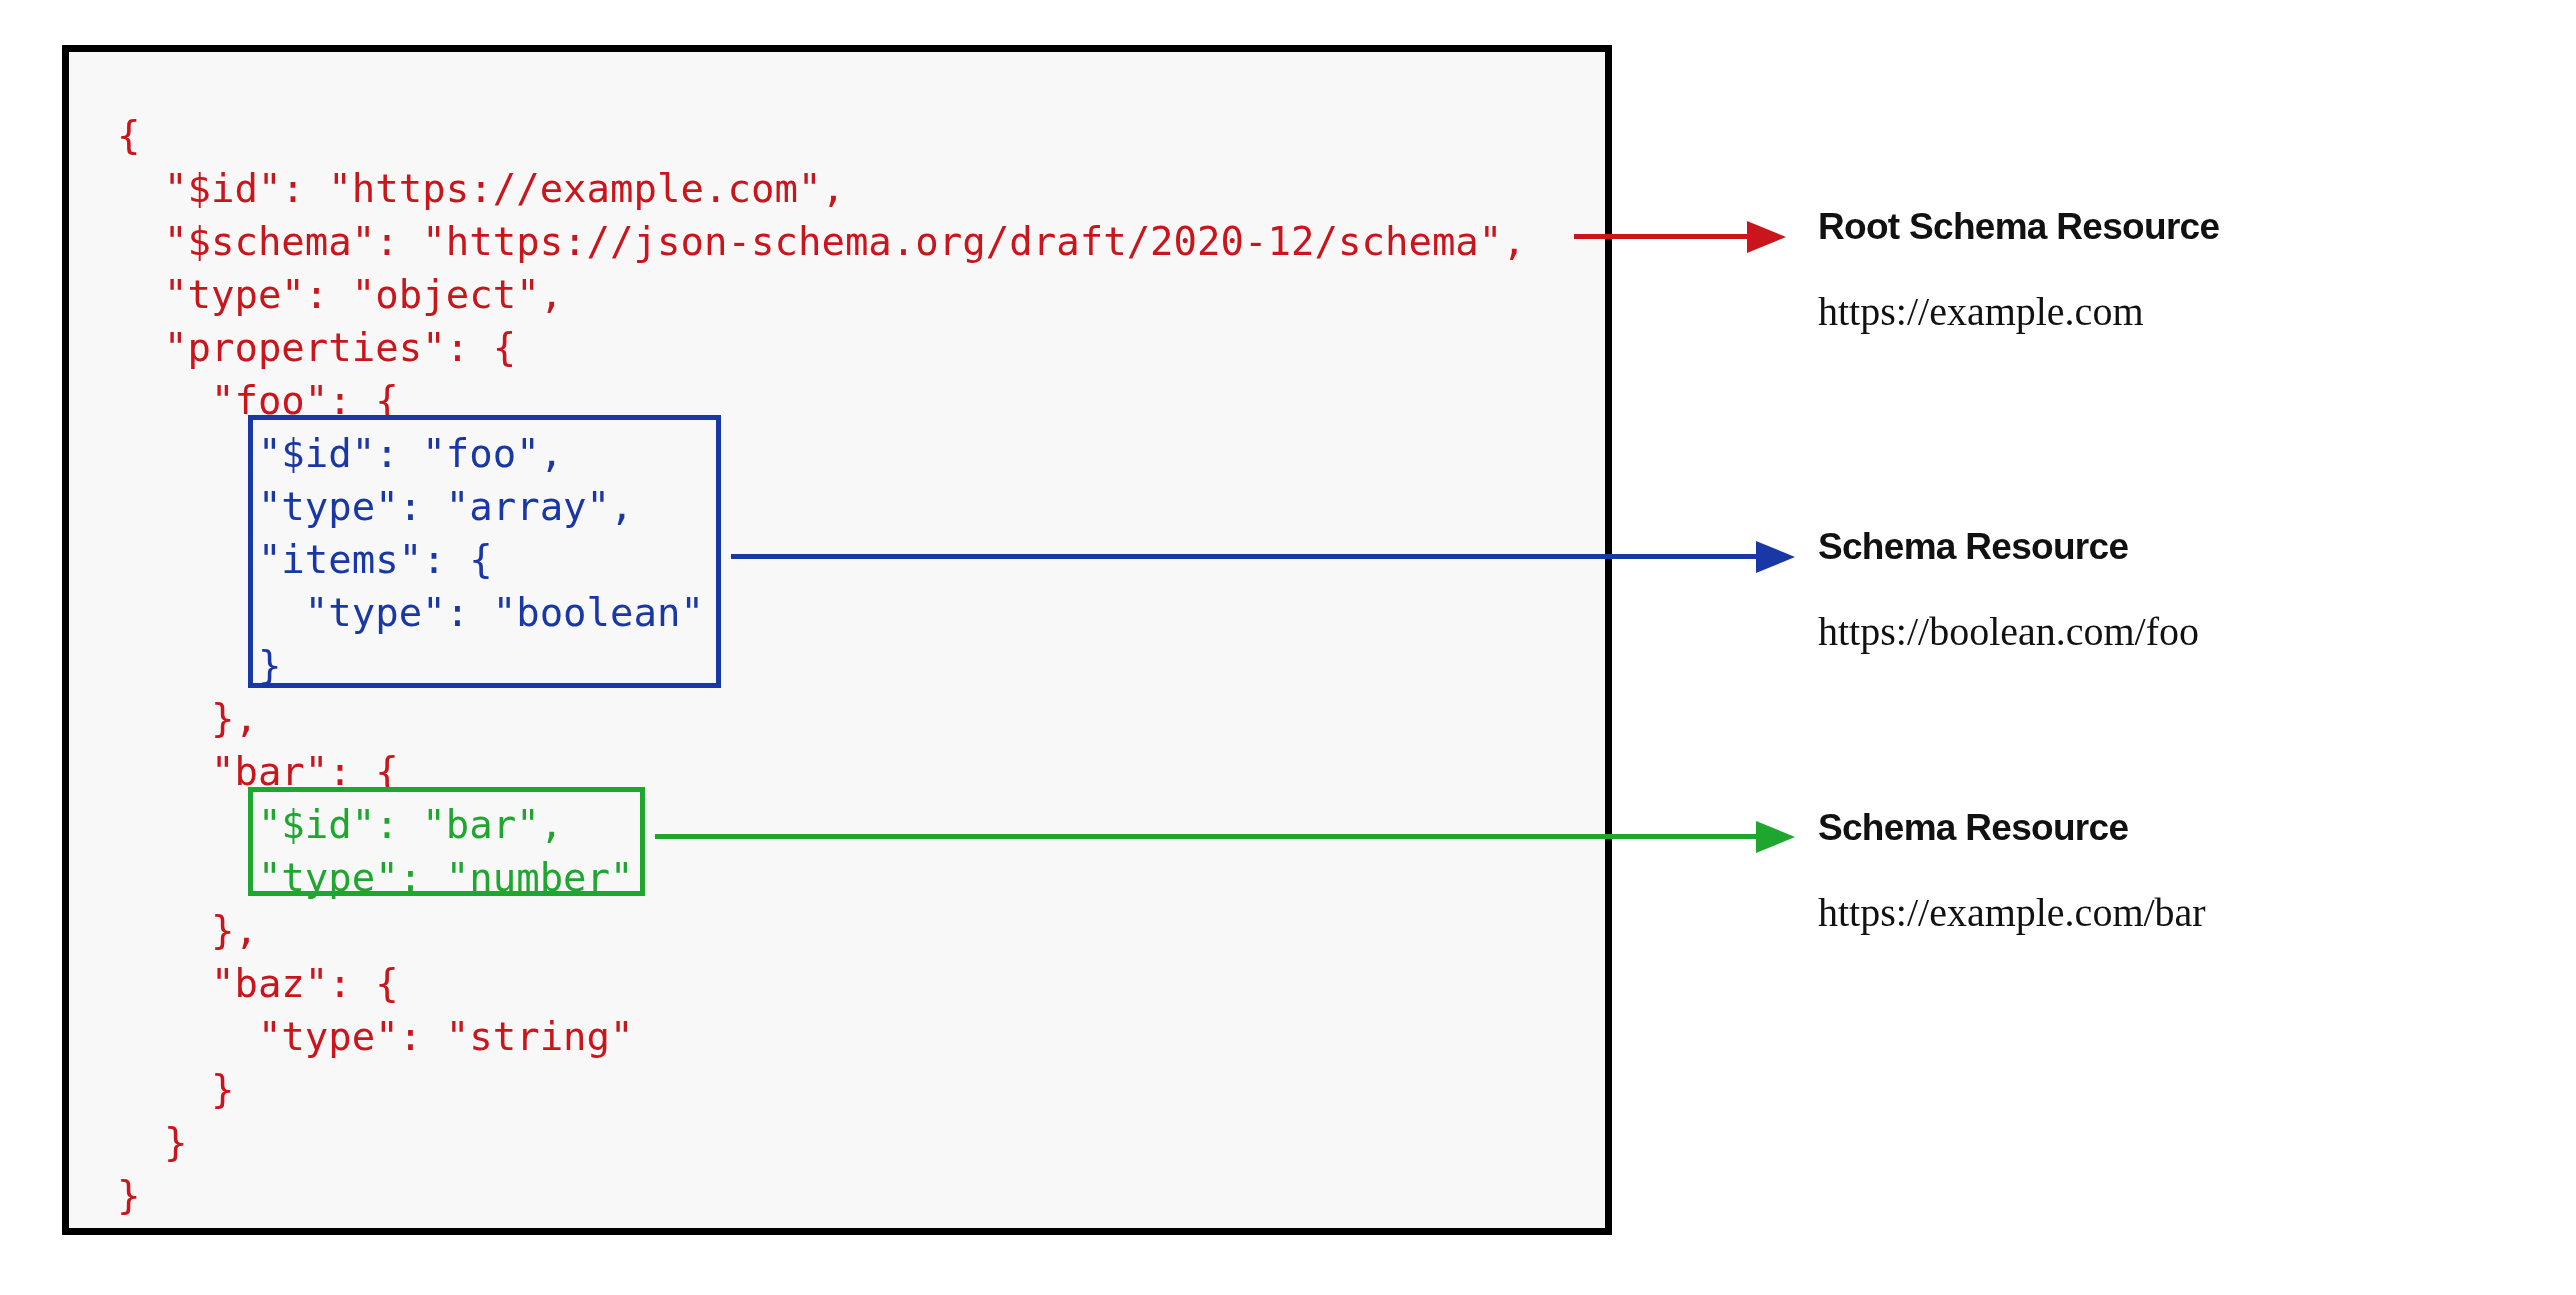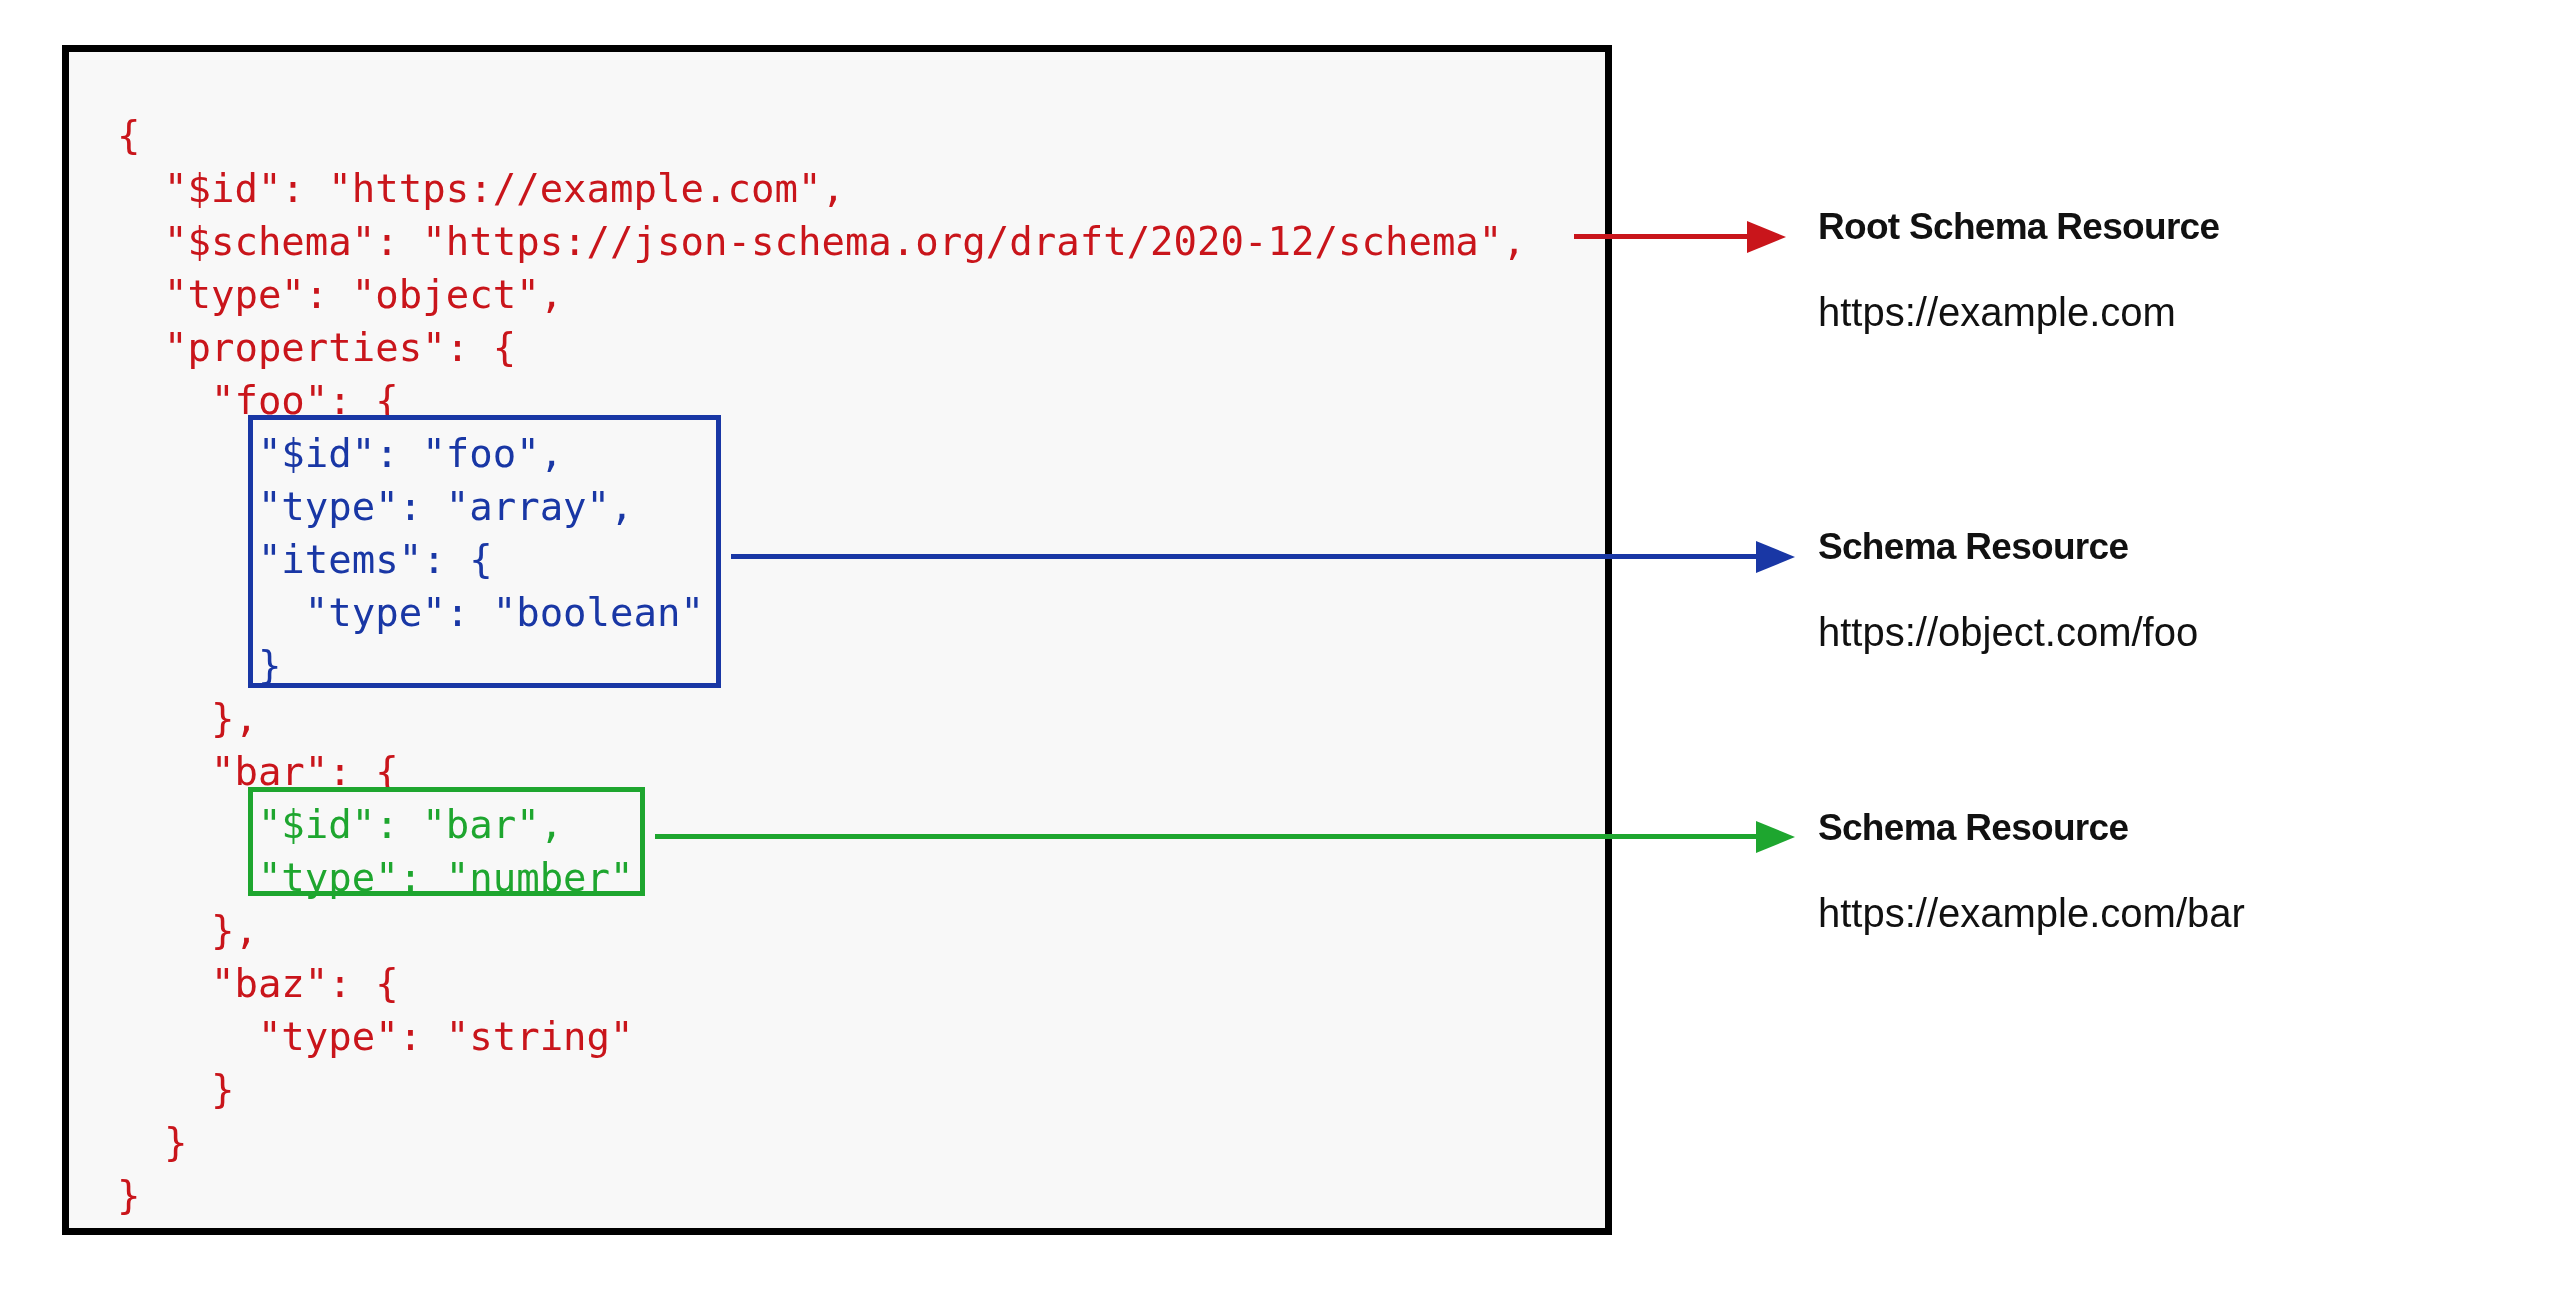--- a/index.html
+++ b/index.html
@@ -73,21 +73,21 @@
   .ann-title {
     font-weight: bold;
     font-size: 37px;
     line-height: 58px;
     letter-spacing: -0.7px;
     color: var(--ink);
     white-space: nowrap;
   }
   .ann-url {
     margin-top: 33px;
-    font-family: Liberation Sans, sans-serif;
+    font-family: Liberation Serif, serif;
     font-size: 40px;
     line-height: 46px;
     color: var(--ink);
     white-space: nowrap;
   }
 </style>
 </head>
 <body>
 
 <div class="abs schema-box"></div>
@@ -125,19 +125,19 @@
 <div class="abs arrow-head blue-head"></div>
 <div class="abs arrow-line green-line"></div>
 <div class="abs arrow-head green-head"></div>
 
 <div class="abs annotation g1">
   <div class="ann-title">Root Schema Resource</div>
   <div class="ann-url">https://example.com</div>
 </div>
 <div class="abs annotation g2">
   <div class="ann-title">Schema Resource</div>
-  <div class="ann-url">https://object.com/foo</div>
+  <div class="ann-url">https://boolean.com/foo</div>
 </div>
 <div class="abs annotation g3">
   <div class="ann-title">Schema Resource</div>
   <div class="ann-url">https://example.com/bar</div>
 </div>
 
 
 </body></html>

